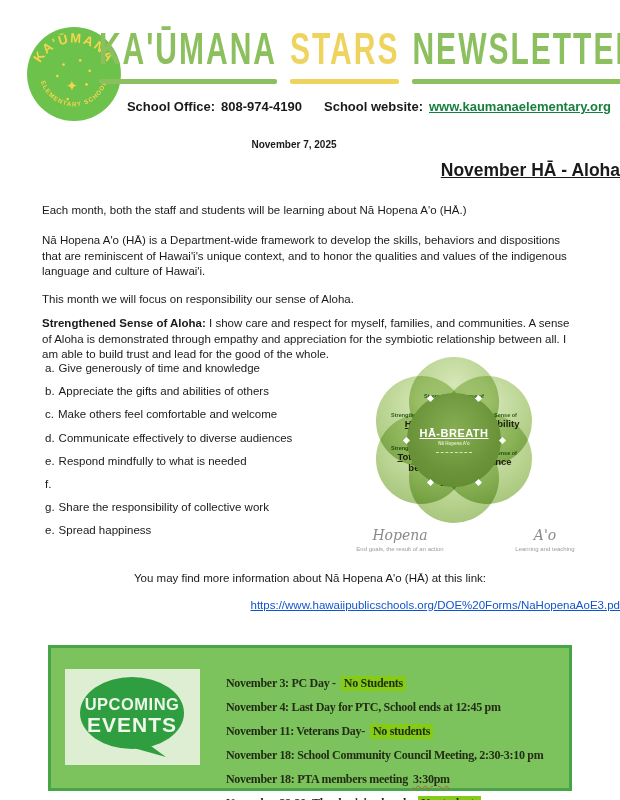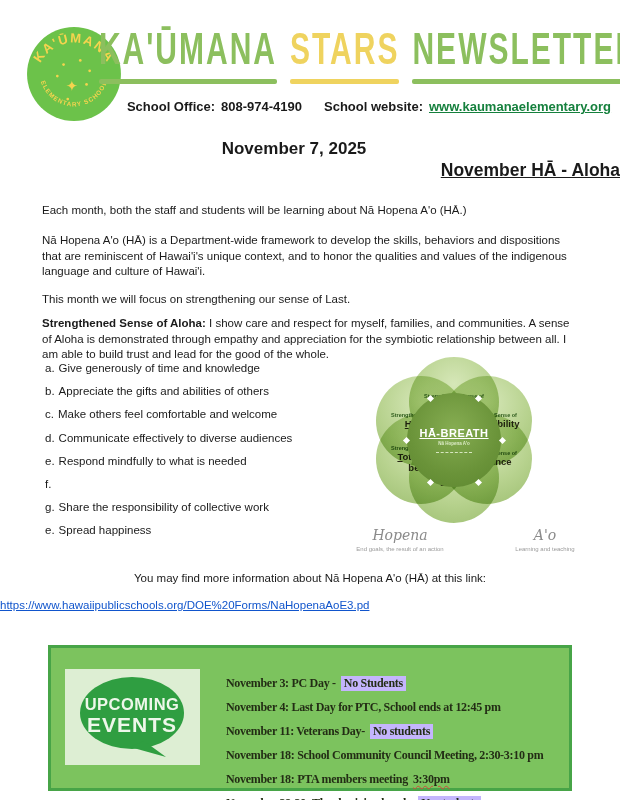--- a/index.html
+++ b/index.html
@@ -16,21 +16,21 @@
               transform:scaleY(1.45);transform-origin:bottom;white-space:nowrap;}
   .mword .bar{width:100%;height:5px;border-radius:2px;margin-top:5px;}
   .green .txt{color:#8CBF5E;} .green .bar{background:#8CBF5E;}
   .yellow .txt{color:#EFD35F;} .yellow .bar{background:#EFD35F;}
   .contact{left:126px;top:99px;width:486px;display:flex;justify-content:center;
            align-items:baseline;gap:6px;font-size:13px;font-weight:700;white-space:nowrap;}
   .contact .ws-label{margin-left:16px;}
   a.weblink{color:#15803d;text-decoration:underline;font-weight:700;}
 
   
-  .dateline{left:0;top:139px;width:588px;text-align:center;font-size:17px;font-weight:700;}
+  .dateline{left:0;top:139px;width:588px;text-align:center;font-size:10px;font-weight:700;}
   .doctitle{left:0;top:160px;width:620px;text-align:right;font-size:17.5px;font-weight:700;
             text-decoration:underline;}
 
   
   .para{left:42px;width:538px;font-size:11.5px;line-height:15.5px;}
   .p1{top:203px;} .p2{top:233px;} .p3{top:292px;} .p4{top:316px;}
   .lead{font-weight:700;}
 
   
   .aloha{left:45px;top:362px;width:290px;}
@@ -55,33 +55,33 @@
   .center-circle .cs{font-size:4.5px;color:#dcebc6;font-weight:700;margin-top:2px;}
   .center-circle .dash{width:36px;border-top:1.5px dashed #d7e6c0;margin-top:6px;}
   .dia{position:absolute;width:5px;height:5px;background:#fff;transform:rotate(45deg);z-index:4;}
   .cap{position:absolute;width:120px;text-align:center;font-family:"DejaVu Serif",serif;}
   .cap .word{font-size:14px;font-style:italic;color:#8a8a8a;}
   .cap .desc{font-size:6px;color:#9a9a9a;margin-top:3px;font-family:"Liberation Sans",sans-serif;}
   .cap-l{left:0;top:172px;} .cap-r{left:145px;top:172px;}
 
   
   .moreinfo{left:0;top:572px;width:620px;text-align:center;font-size:11.5px;}
-  .doelink{left:0;top:599px;width:620px;text-align:left;font-size:11.5px;}
+  .doelink{left:0;top:599px;width:620px;text-align:right;font-size:11.5px;}
   a.doc-a{color:#1155CC;text-decoration:underline;}
 
   
   .events{left:48px;top:645px;width:524px;height:146px;background:#7CC35E;
           border:3px solid #47A447;box-sizing:border-box;}
   .ev-panel{position:absolute;left:14px;top:21px;width:135px;height:96px;background:#ddeed3;
             display:flex;align-items:center;justify-content:center;text-align:center;}
   .ev-list{position:absolute;left:175px;top:28px;display:flex;flex-direction:column;gap:9px;
            font-family:"Liberation Serif",serif;font-weight:700;font-size:12px;
            letter-spacing:-0.3px;color:#232d15;}
   .ev-row{display:flex;align-items:center;gap:5px;line-height:15px;white-space:nowrap;}
-  .hl{background:#c4b5fd;padding:0 3px;}
+  .hl{background:#84cc16;padding:0 3px;}
   .hl:empty{display:none;}
   .squig{text-decoration:underline wavy #d04a3a 1px;text-underline-offset:2px;}
   .squig:empty{display:none;}
 </style>
 </head>
 <body>
 
 <div class="page">
 
   <div class="abs logo">
@@ -127,21 +127,21 @@
     <span>808-974-4190</span>
     <span class="ws-label">School website:</span>
     <a class="weblink" href="#">www.kaumanaelementary.org</a>
   </div>
 
   <div class="abs dateline">November 7, 2025</div>
   <div class="abs doctitle">November HĀ - Aloha</div>
 
   <div class="abs para p1">Each month, both the staff and students will be learning about Nā Hopena A'o (HĀ.)</div>
   <div class="abs para p2">Nā Hopena A'o (HĀ) is a Department-wide framework to develop the skills, behaviors and dispositions that are reminiscent of Hawai'i's unique context, and to honor the qualities and values of the indigenous language and culture of Hawai'i.</div>
-  <div class="abs para p3">This month we will focus on strengthening our sense of Last.</div>
+  <div class="abs para p3">This month we will focus on responsibility our sense of Aloha.</div>
   <div class="abs para p4"><span class="lead">Strengthened Sense of Aloha:</span><span> I show care and respect for myself, families, and communities.  A sense of Aloha is demonstrated through empathy and appreciation for the symbiotic relationship between all.  I am able to build trust and lead for the good of the whole.</span></div>
 
   <div class="abs aloha">
     <div class="aloha-item">
         <span>a.</span>
         <span>Give generously of time and knowledge</span>
       </div>
     <div class="aloha-item">
         <span>b.</span>
         <span>Appreciate the gifts and abilities of others</span>

